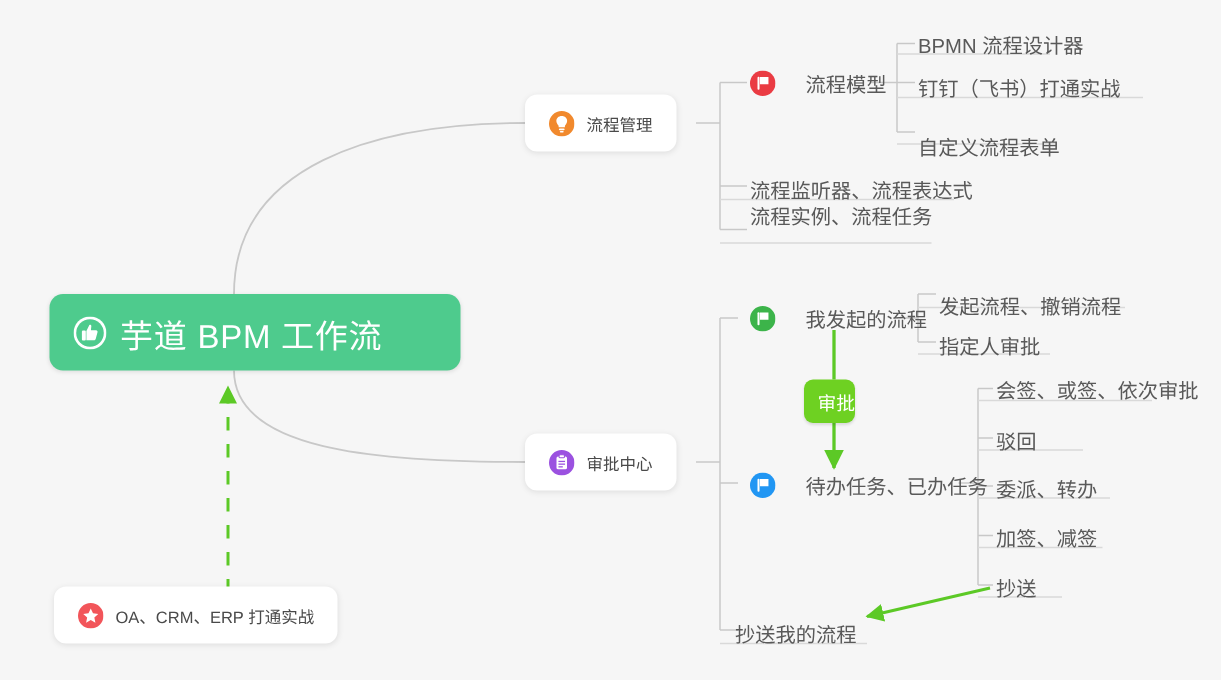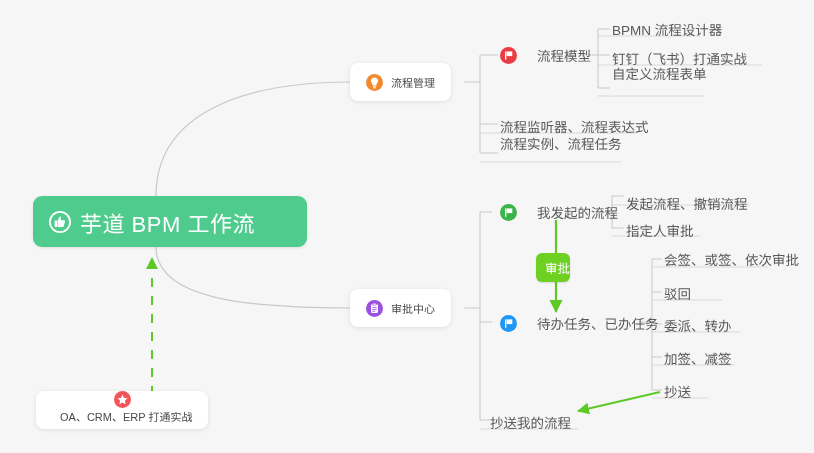--- a/index.html
+++ b/index.html
@@ -155,21 +155,21 @@
       <svg width="22" height="22" viewBox="0 0 22 22">
         <circle cx="11" cy="11" r="11" fill="#ffffff"></circle>
         <circle cx="11" cy="11" r="9.2" fill="#4ecb8d"></circle>
         <path d="M8.6 9.6 L10.4 6.0 C10.4 5.2 11.9 5.2 11.9 6.3 L11.6 9.2 L15.0 9.2 C15.8 9.2 16.2 9.9 16.0 10.5 L14.8 15.0 C14.6 15.6 14.2 15.9 13.6 15.9 L8.6 15.9 Z" fill="#ffffff"></path>
         <rect x="5.6" y="9.4" width="2.6" height="6.6" rx="0.7" fill="#ffffff"></rect>
       </svg>
     </span>
     <span class="label">芋道 BPM 工作流</span>
   </div>
 
-  <div class="node card-node" style="left:36px;top:391px;height:38px;flex-direction:column;">
+  <div class="node card-node" style="left:36px;top:391px;height:38px;">
     <span class="icon">
       <svg width="17" height="17" viewBox="0 0 17 17">
         <circle cx="8.5" cy="8.5" r="8.5" fill="#f2555a"></circle>
         <path d="M8.5 3.6 L10.0 6.9 L13.5 7.3 L10.9 9.7 L11.6 13.2 L8.5 11.4 L5.4 13.2 L6.1 9.7 L3.5 7.3 L7.0 6.9 Z" fill="#ffffff"></path>
       </svg>
     </span>
     <span class="label">OA、CRM、ERP 打通实战</span>
   </div>
 
   <div class="node card-node" style="left:350px;top:63px;">
@@ -194,21 +194,21 @@
     </span>
     <span class="label">流程模型</span>
   </div>
 
   <div class="node line-node" style="left:604px;top:14px;">
     <span>BPMN 流程设计器</span>
   </div>
   <div class="node line-node" style="left:604px;top:43px;">
     <span>钉钉（飞书）打通实战</span>
   </div>
-  <div class="node line-node" style="left:604px;top:58px;">
+  <div class="node line-node" style="left:604px;top:82px;">
     <span>自定义流程表单</span>
   </div>
 
   <div class="node line-node" style="left:492px;top:111px;">
     <span>流程监听器、流程表达式</span>
   </div>
   <div class="node line-node" style="left:492px;top:128px;">
     <span>流程实例、流程任务</span>
   </div>
 

